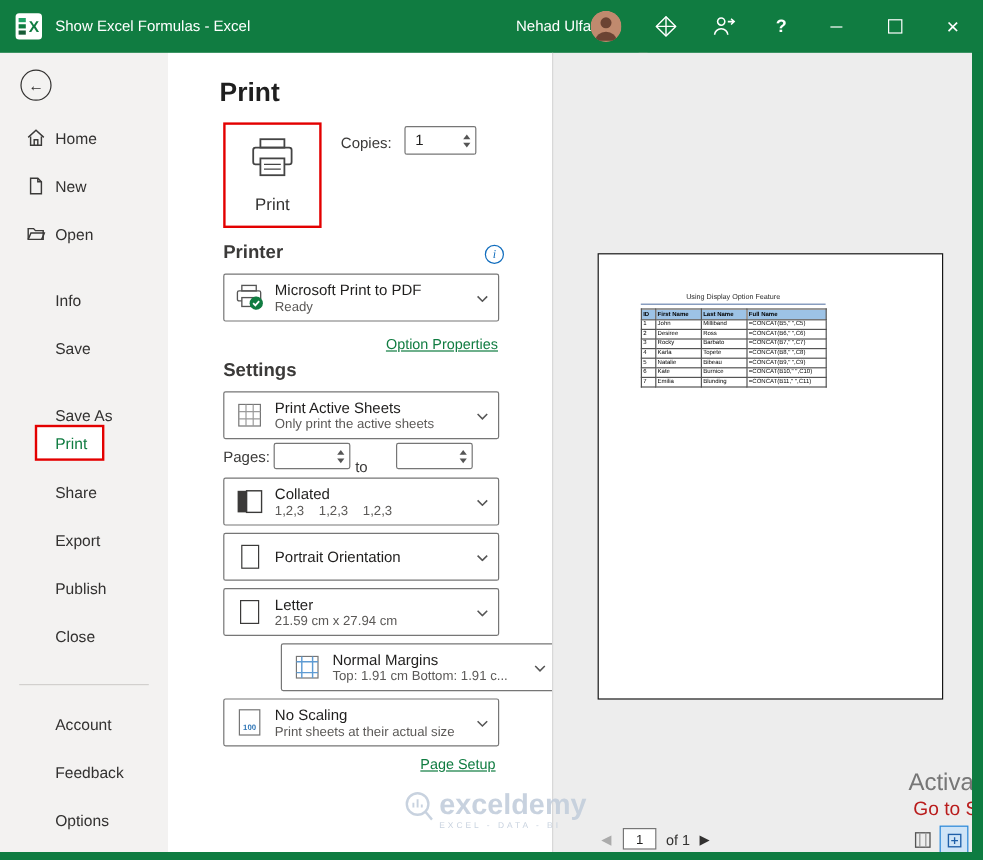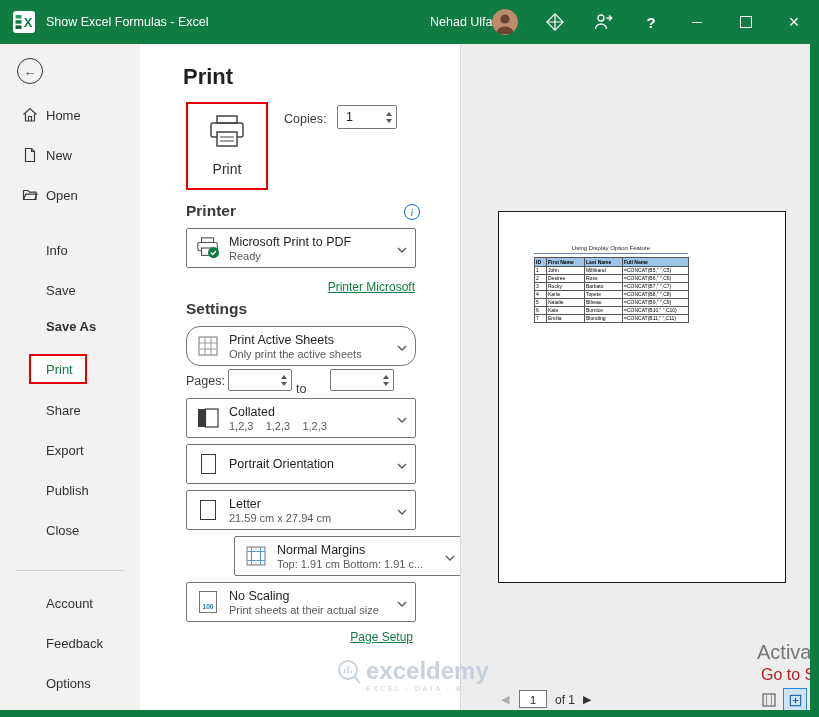--- a/index.html
+++ b/index.html
@@ -176,21 +176,21 @@
     </span>
     <span>Open</span>
   </div>
 
   <div class="sb-item" style="top:188px;">
       <span>Info</span>
     </div>
   <div class="sb-item" style="top:228px;">
       <span>Save</span>
     </div>
-  <div class="sb-item" style="top:264px;font-weight:bold;">
+  <div class="sb-item" style="top:284px;">
       <span>Save As</span>
     </div>
   <div class="sb-print-box">
     <span>Print</span>
   </div>
   <div class="sb-item" style="top:348px;">
       <span>Share</span>
     </div>
   <div class="sb-item" style="top:388px;">
       <span>Export</span>
@@ -256,25 +256,25 @@
     <span class="dd-text">
       <span class="dd-title">Microsoft Print to PDF</span>
       <span class="dd-sub">Ready</span>
     </span>
     <span>
       <svg width="10" height="6" viewBox="0 0 10 6" fill="none" stroke="#555" stroke-width="1.3">
           <path d="M1 1 L5 5 L9 1"></path>
         </svg>
     </span>
   </div>
-  <a class="link" style="right:45px;top:236px;">Printer Microsoft</a>
+  <a class="link" style="right:45px;top:236px;">Option Properties</a>
 
   <div class="sec-heading" style="top:256px;">Settings</div>
 
-  <div class="dd" style="top:282px;border-radius:14px;">
+  <div class="dd" style="top:282px;">
     <span class="dd-icon">
       <svg width="20" height="20" viewBox="0 0 20 20" fill="#fff" stroke="#767676" stroke-width="1">
         <rect x="1" y="1" width="18" height="18"></rect>
         <path d="M1 7 H19 M1 13 H19 M7 1 V19 M13 1 V19" stroke="#9B9B9B"></path>
       </svg>
     </span>
     <span class="dd-text">
       <span class="dd-title">Print Active Sheets</span>
       <span class="dd-sub">Only print the active sheets</span>
     </span>

